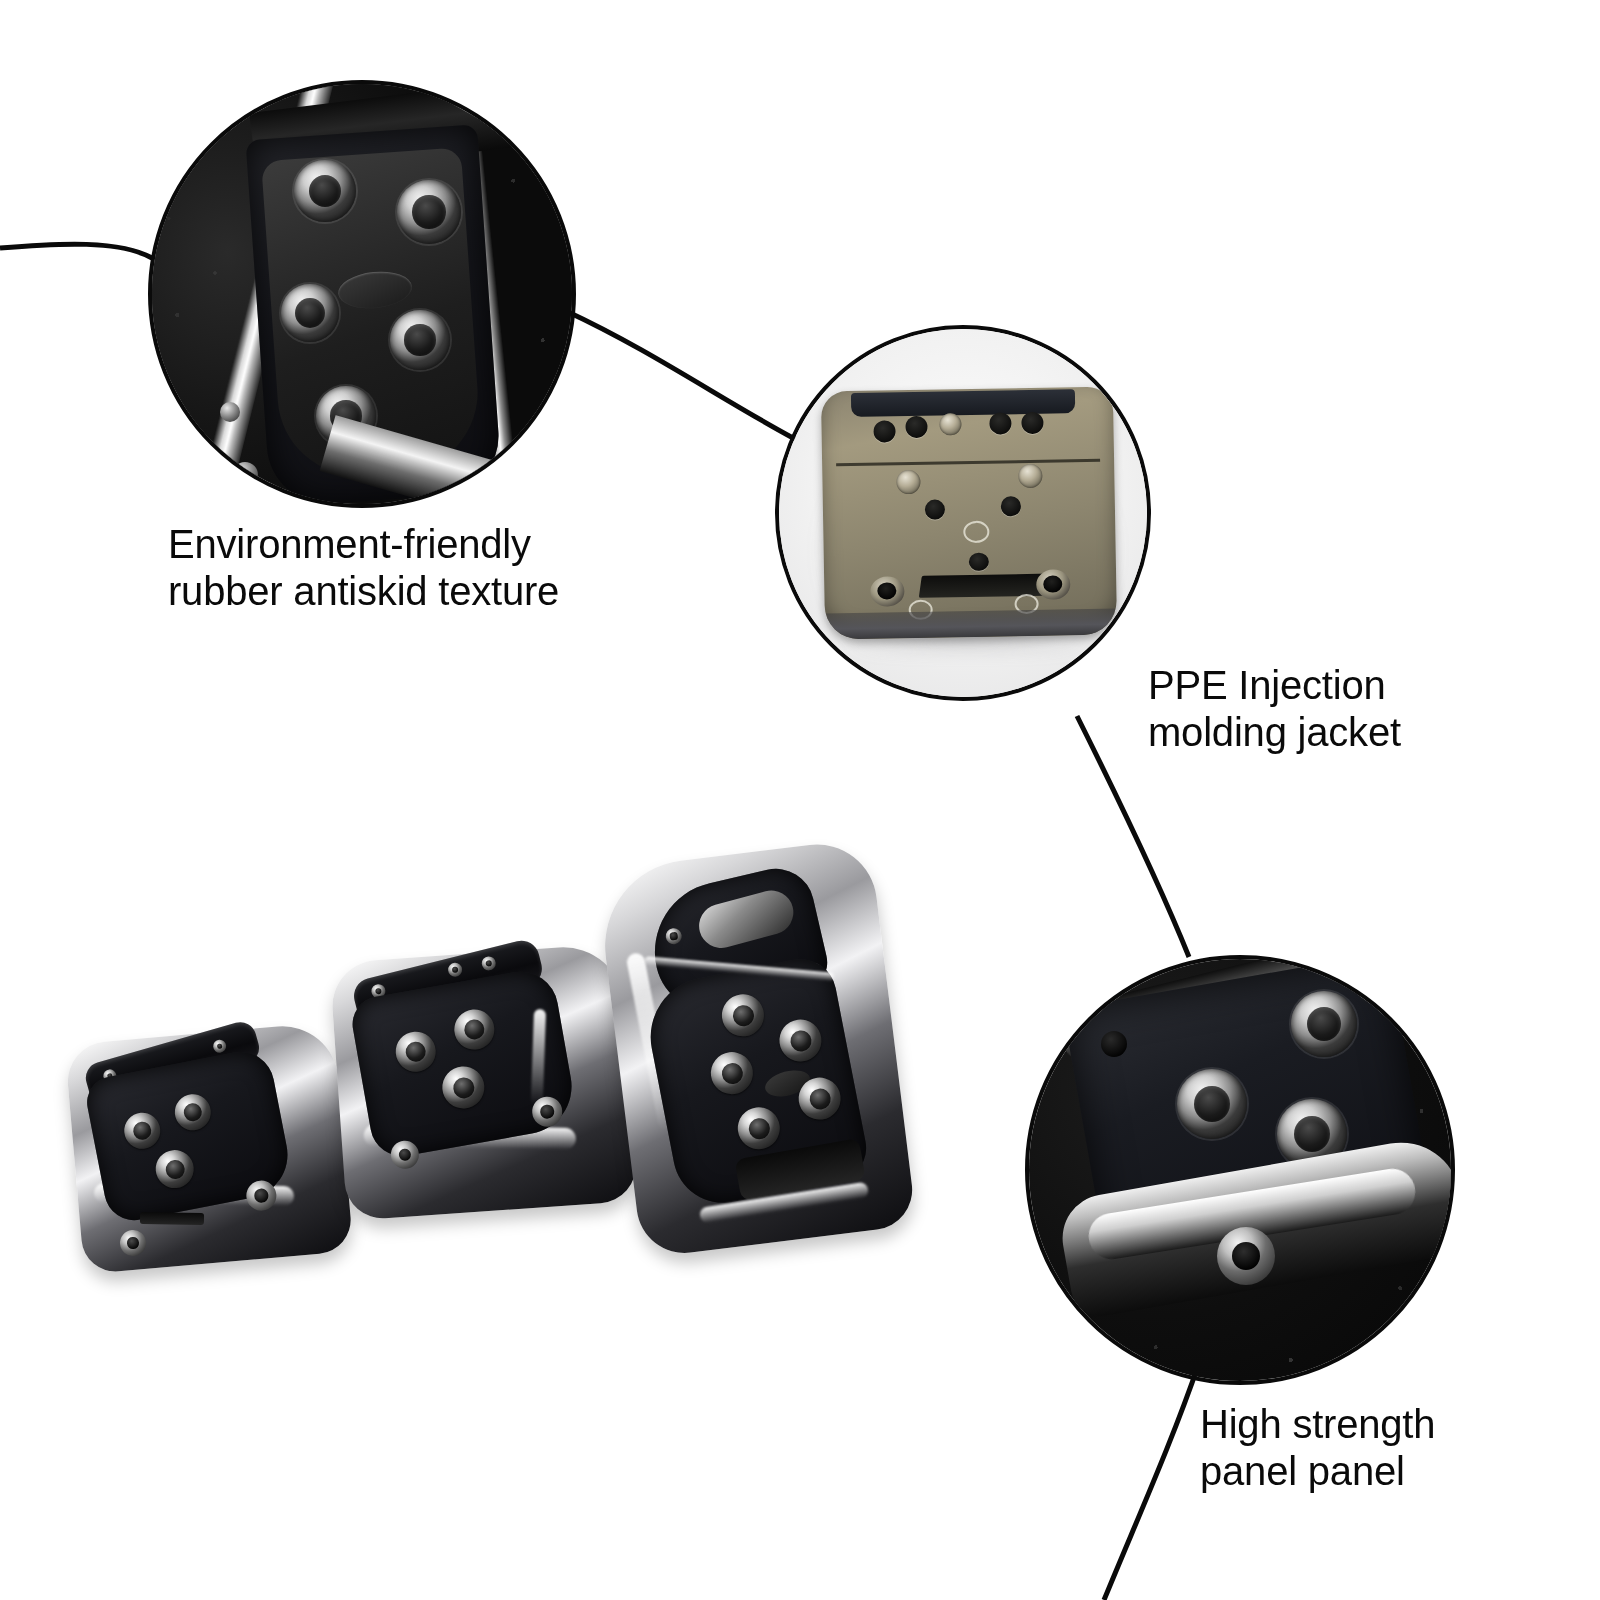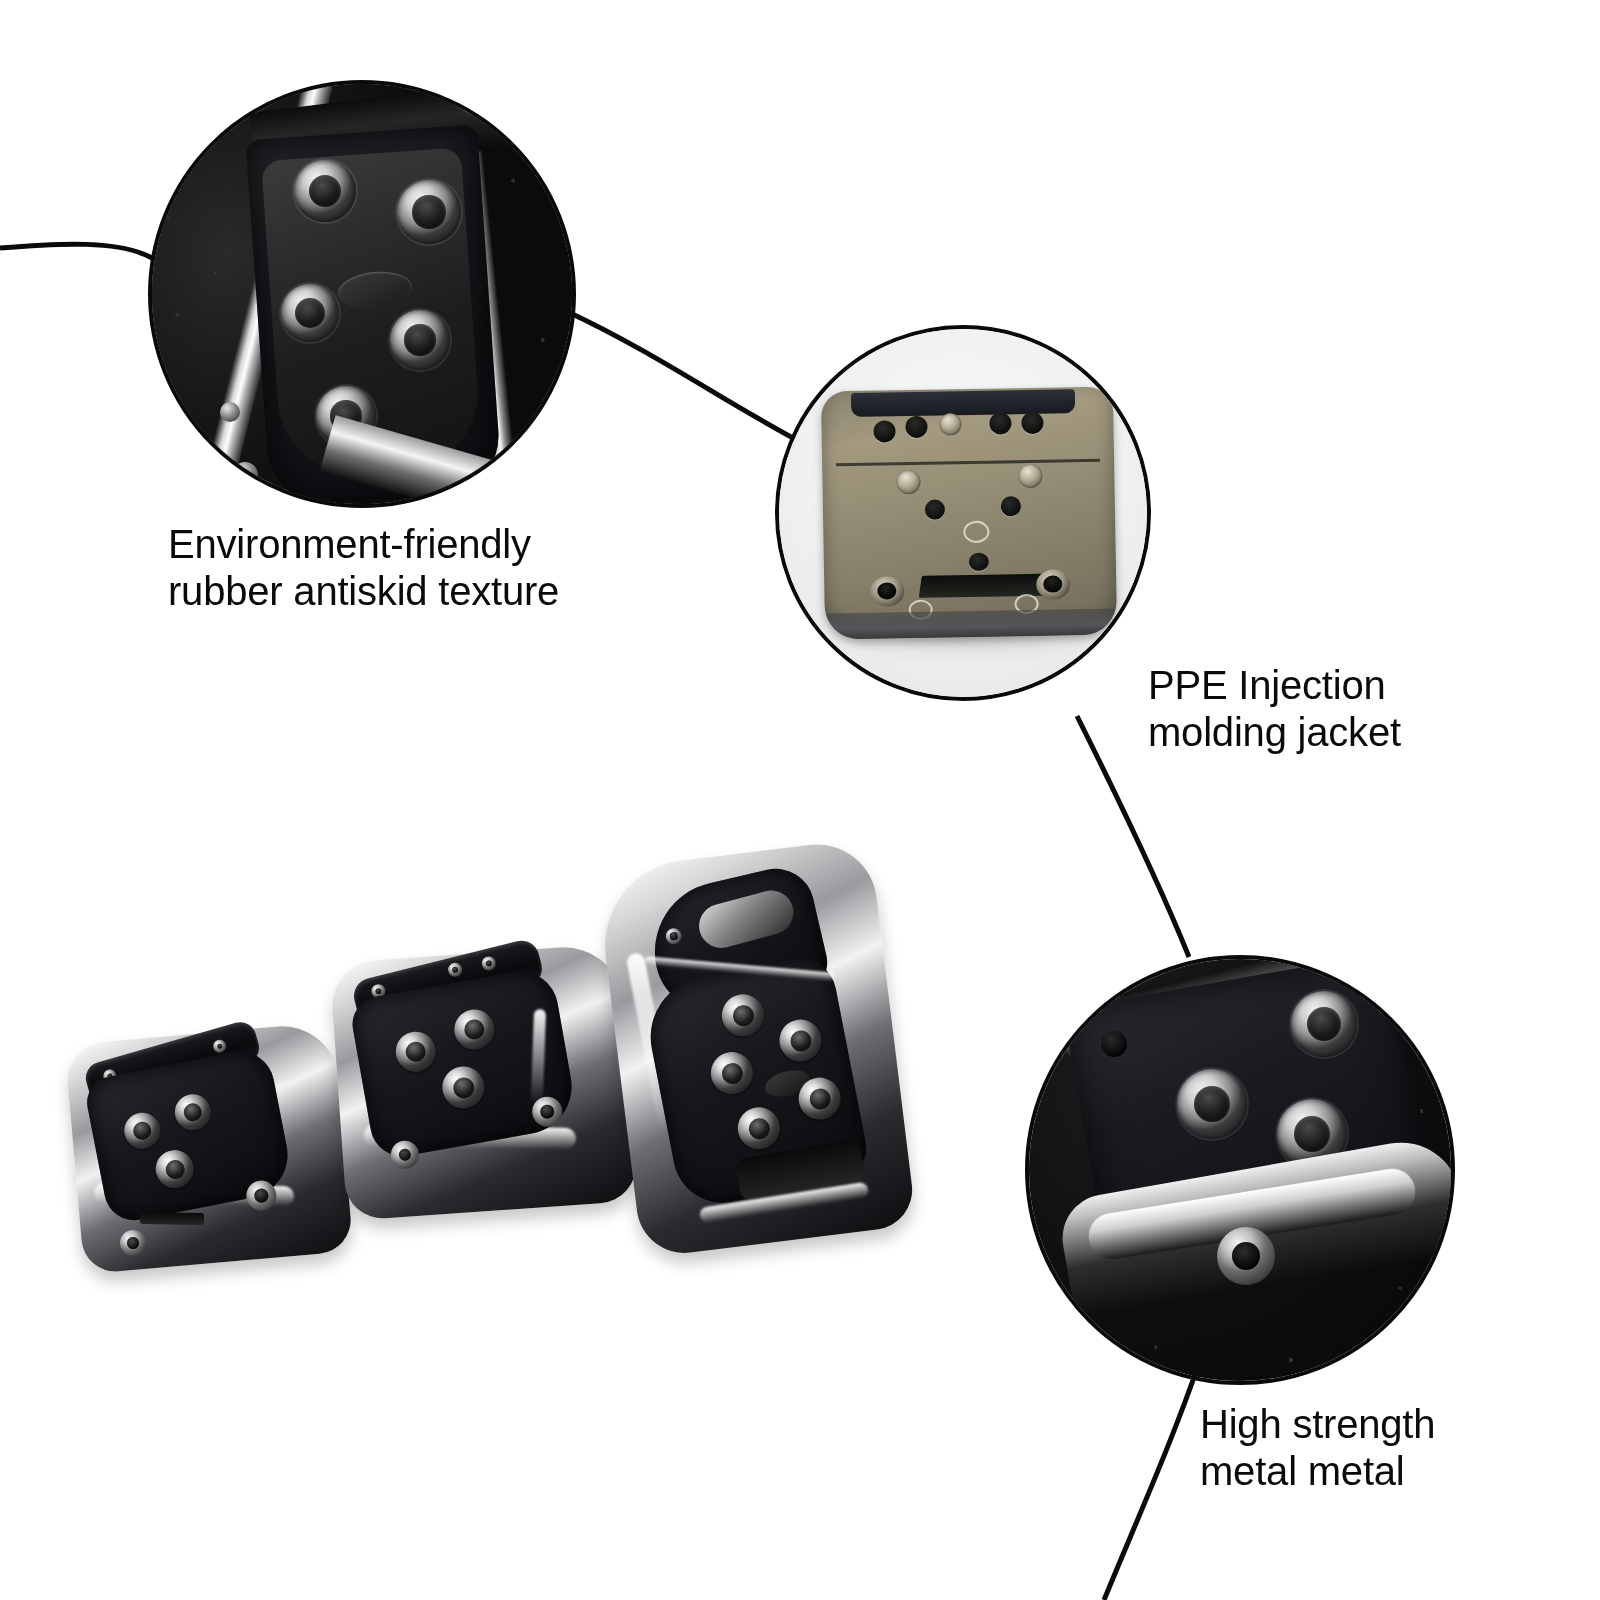--- a/index.html
+++ b/index.html
@@ -416,21 +416,21 @@
       <div class="stud" style="left:148px;top:110px;width:70px;height:70px;"></div>
       <div class="stud" style="left:248px;top:140px;width:70px;height:70px;"></div>
 
       <div class="c3-dark-slot"></div>
       <div class="c3-bottomchrome"></div>
       <div class="c3-vchrome"></div>
       <div class="c3-screwpad"></div>
     </div>
   </div>
   <div id="label-metal" class="label">High strength
-metal metal</div>
+panel panel</div>
 
   <div id="product">
 
     <div class="pedal" style="left:4px; top:188px; width:270px; height:230px; transform: rotate(-5deg);">
       <div class="pedal-chrome-base" style="border-radius: 40px 56px 34px 34px;"></div>
       <div class="phighlight" style="left:16px;top:150px;width:200px;height:20px;border-radius:12px;transform:rotate(6deg);"></div>
       <div class="pedal-tabtop" style="left:18px;top:6px;width:176px;height:42px;border-radius:16px;transform:rotate(-11deg);"></div>
       <div class="pscrew" style="left:36px;top:28px;width:13px;height:13px;"></div>
       <div class="pscrew" style="left:148px;top:8px;width:13px;height:13px;"></div>
       <div class="pedal-rubber" style="left:22px;top:28px;width:188px;height:146px;border-radius:26px 34px 44px 30px;transform:rotate(-6deg);"></div>

